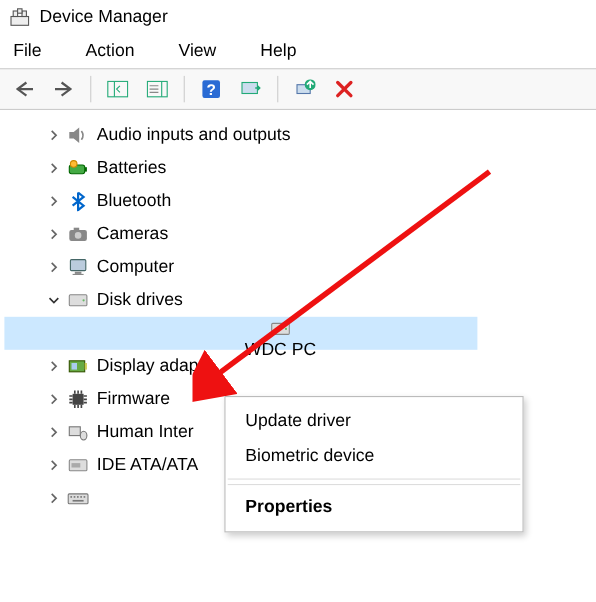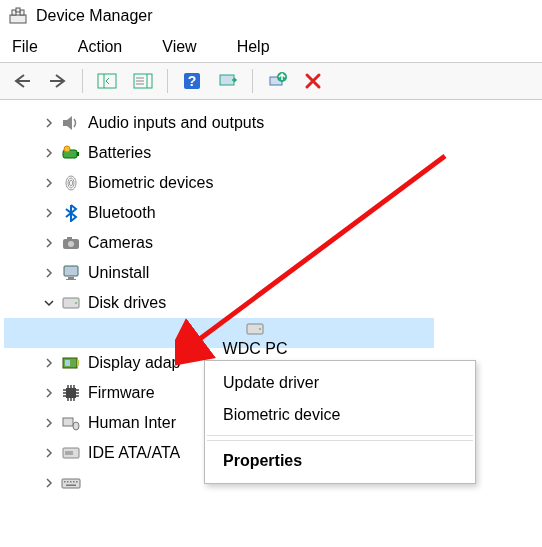--- a/index.html
+++ b/index.html
@@ -210,35 +210,20 @@
     <span class="node-icon">
       <svg width="20" height="18" viewBox="0 0 20 18">
           <rect x="2" y="6" width="14" height="8" rx="2" fill="#4a4" stroke="#060"></rect>
           <rect x="16" y="8" width="2" height="4" fill="#060"></rect>
           <circle cx="6" cy="5" r="3" fill="#fb3" stroke="#c80"></circle>
         </svg>
     </span>
     <span class="node-label">Batteries</span>
   </div>
 
-  <div class="node indent-1">
-    <span class="chev">
-      <svg width="10" height="10" viewBox="0 0 10 10">
-          <path d="M3 1 L7 5 L3 9" fill="none" stroke="#666" stroke-width="1.5"></path>
-        </svg>
-    </span>
-    <span class="node-icon">
-      <svg width="18" height="18" viewBox="0 0 18 18">
-          <ellipse cx="9" cy="9" rx="5" ry="7" fill="none" stroke="#999"></ellipse>
-          <ellipse cx="9" cy="9" rx="3" ry="5" fill="none" stroke="#999"></ellipse>
-          <ellipse cx="9" cy="9" rx="1.5" ry="3" fill="none" stroke="#999"></ellipse>
-        </svg>
-    </span>
-    <span class="node-label">Biometric devices</span>
-  </div>
 
   <div class="node indent-1">
     <span class="chev">
       <svg width="10" height="10" viewBox="0 0 10 10">
           <path d="M3 1 L7 5 L3 9" fill="none" stroke="#666" stroke-width="1.5"></path>
         </svg>
     </span>
     <span class="node-icon">
       <svg width="16" height="18" viewBox="0 0 16 18">
           <path d="M8 1 L8 17 L13 13 L3 5 M8 1 L13 5 L3 13" fill="none" stroke="#06c" stroke-width="2"></path>
@@ -269,21 +254,21 @@
           <path d="M3 1 L7 5 L3 9" fill="none" stroke="#666" stroke-width="1.5"></path>
         </svg>
     </span>
     <span class="node-icon">
       <svg width="20" height="18" viewBox="0 0 20 18">
           <rect x="3" y="2" width="14" height="10" rx="1" fill="#bcd" stroke="#466"></rect>
           <rect x="7" y="13" width="6" height="2" fill="#888"></rect>
           <rect x="5" y="15" width="10" height="1" fill="#888"></rect>
         </svg>
     </span>
-    <span class="node-label">Uninstall</span>
+    <span class="node-label">Computer</span>
   </div>
 
   <div class="node indent-1">
     <span class="chev">
       <svg width="10" height="10" viewBox="0 0 10 10">
           <path d="M1 3 L5 7 L9 3" fill="none" stroke="#333" stroke-width="1.5"></path>
         </svg>
     </span>
     <span class="node-icon">
       <svg width="20" height="14" viewBox="0 0 20 14">

